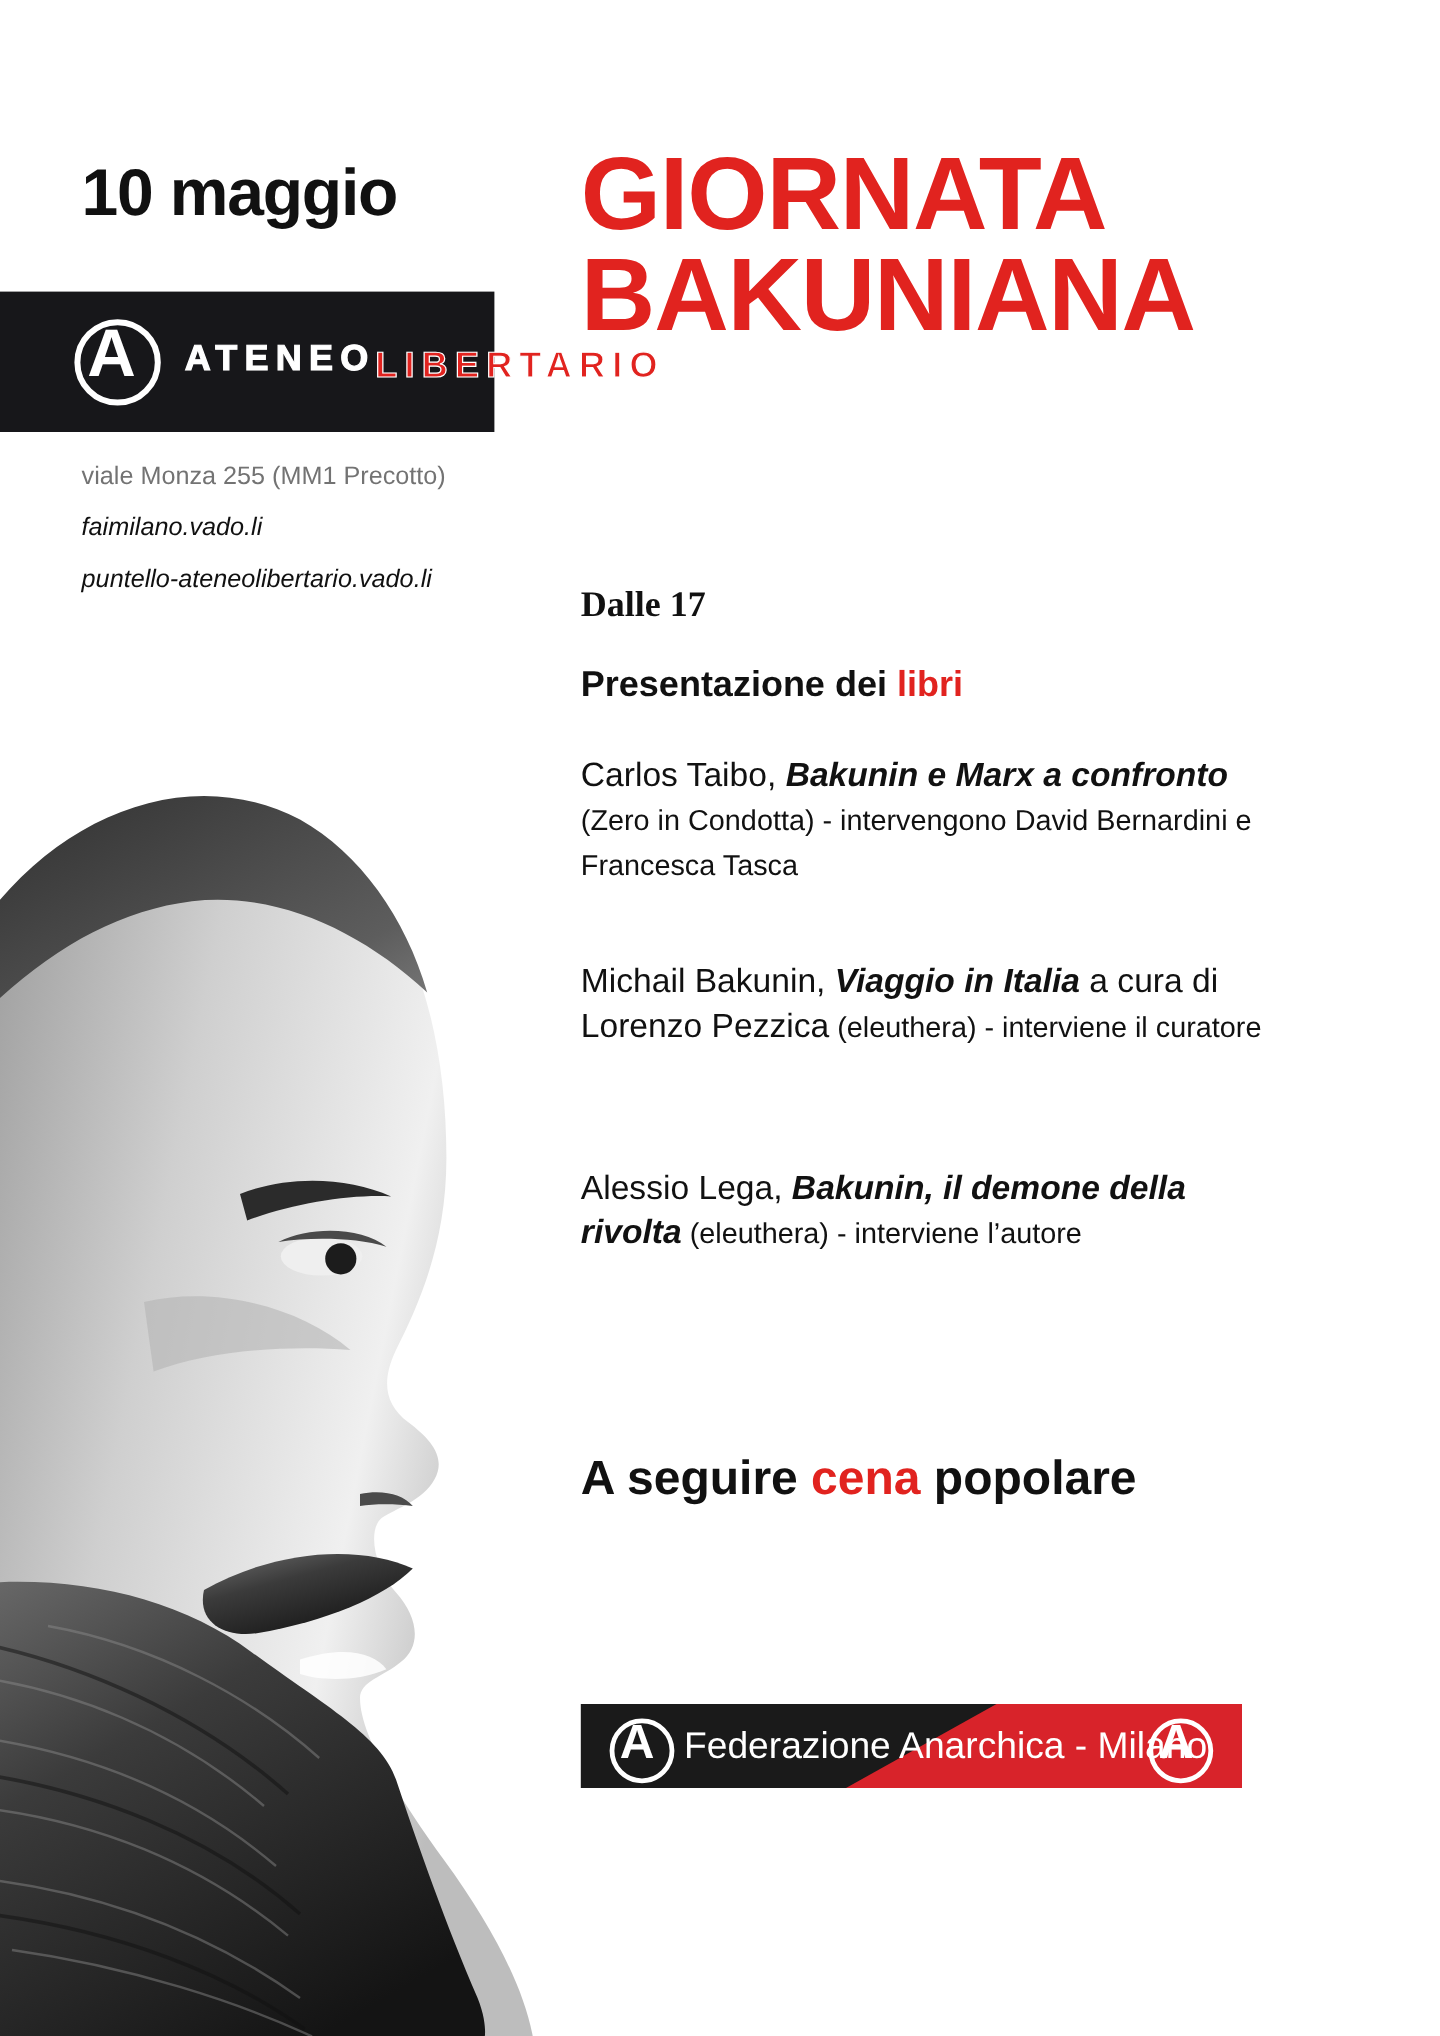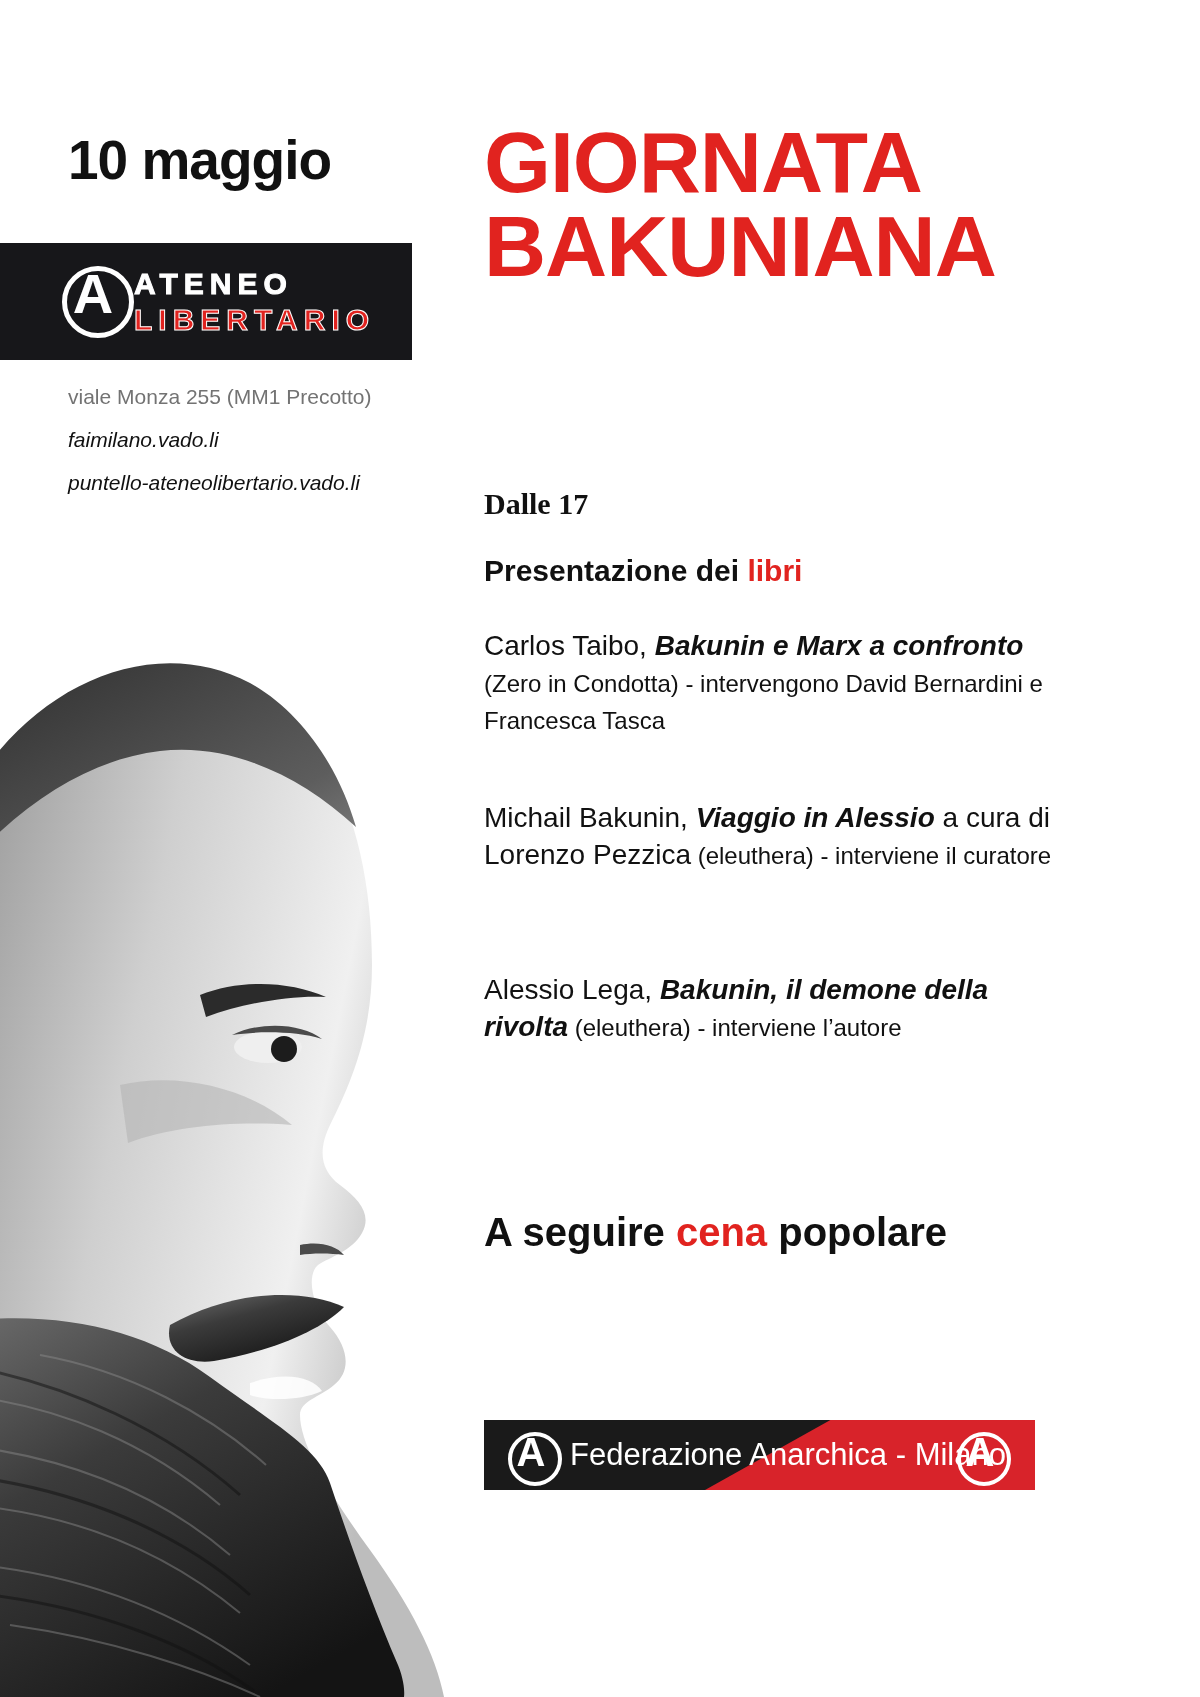--- a/index.html
+++ b/index.html
@@ -62,23 +62,23 @@
     width: 52px;
     height: 62px;
     color: #ffffff;
     font-size: 56px;
     font-weight: bold;
     line-height: 62px;
     text-align: center;
     font-family: "Liberation Sans", sans-serif;
   }
   .ateneo-words {
-    margin-left: 0;
+    margin-left: 20px;
     display: flex;
-    flex-direction: column;
+    flex-direction: row;
     justify-content: center;
     line-height: 1;
   }
   .ateneo-line1 {
     color: #ffffff;
     font-size: 30px;
     font-weight: bold;
     letter-spacing: 6px;
     -webkit-text-stroke: 1px #ffffff;
   }
@@ -341,21 +341,21 @@
 
   <div class="presentazione">
     <span>Presentazione dei </span><span class="red">libri</span>
   </div>
 
   <div class="book book-1">
     <span>Carlos Taibo, </span><span class="ti">Bakunin e Marx a confronto</span><span class="small"> (Zero in Condotta) - intervengono David Bernardini e Francesca Tasca</span>
   </div>
 
   <div class="book book-2">
-    <span>Michail Bakunin, </span><span class="ti">Viaggio in Alessio</span><span> a cura di Lorenzo Pezzica</span><span class="small"> (eleuthera) - interviene il curatore</span>
+    <span>Michail Bakunin, </span><span class="ti">Viaggio in Italia</span><span> a cura di Lorenzo Pezzica</span><span class="small"> (eleuthera) - interviene il curatore</span>
   </div>
 
   <div class="book book-3">
     <span>Alessio Lega, </span><span class="ti">Bakunin, il demone della rivolta</span><span class="small"> (eleuthera) - interviene l’autore</span>
   </div>
 
   <div class="cena">
     <span>A seguire </span><span class="red">cena</span><span> popolare</span>
   </div>
 

